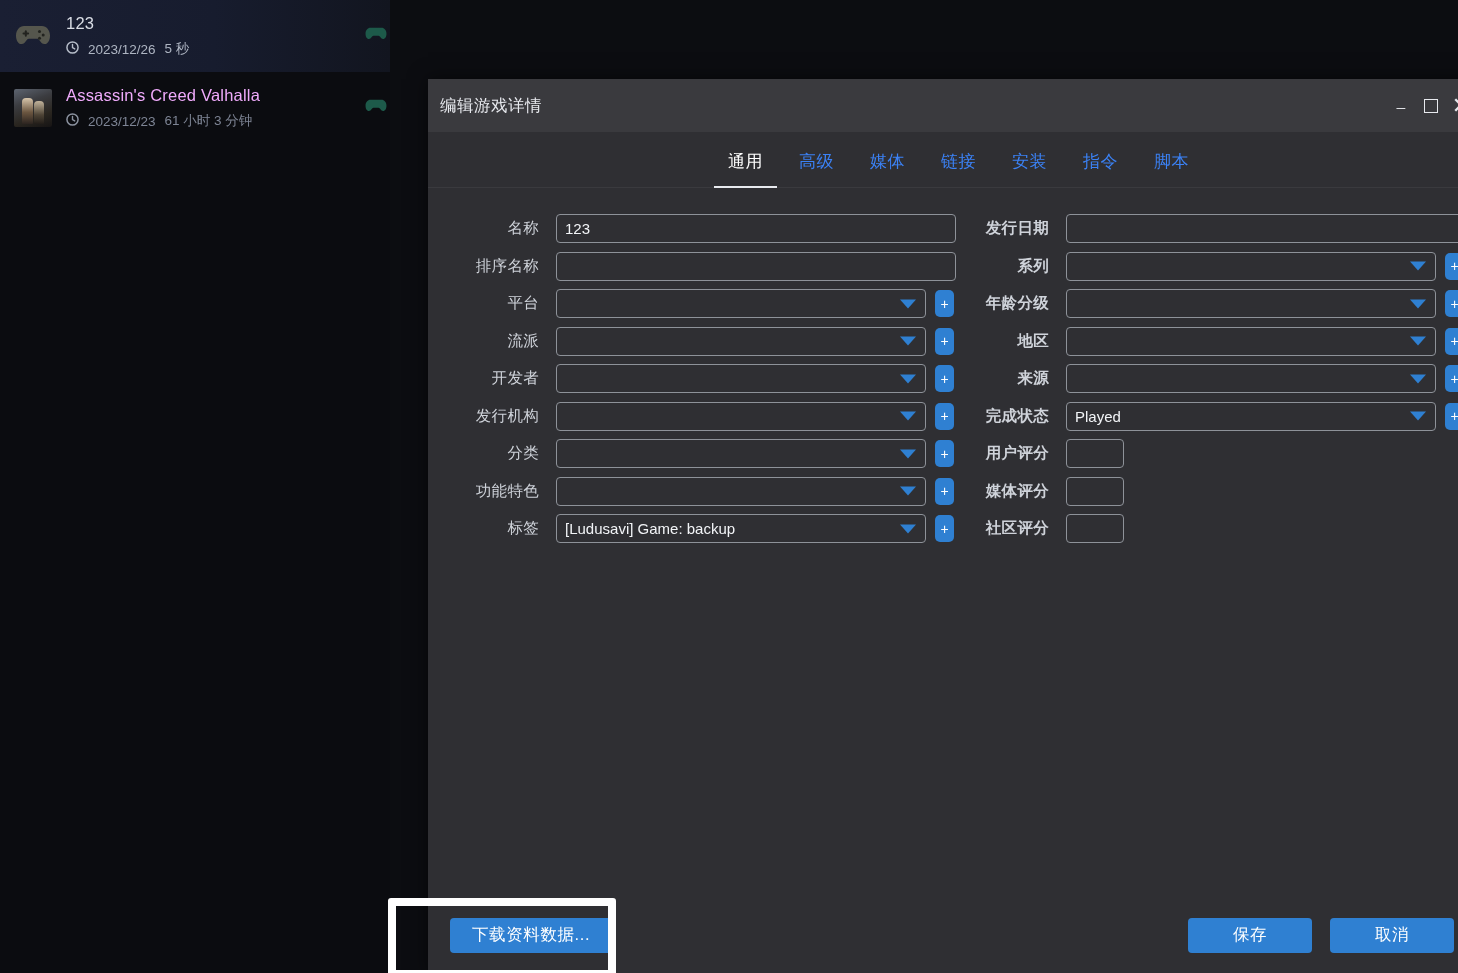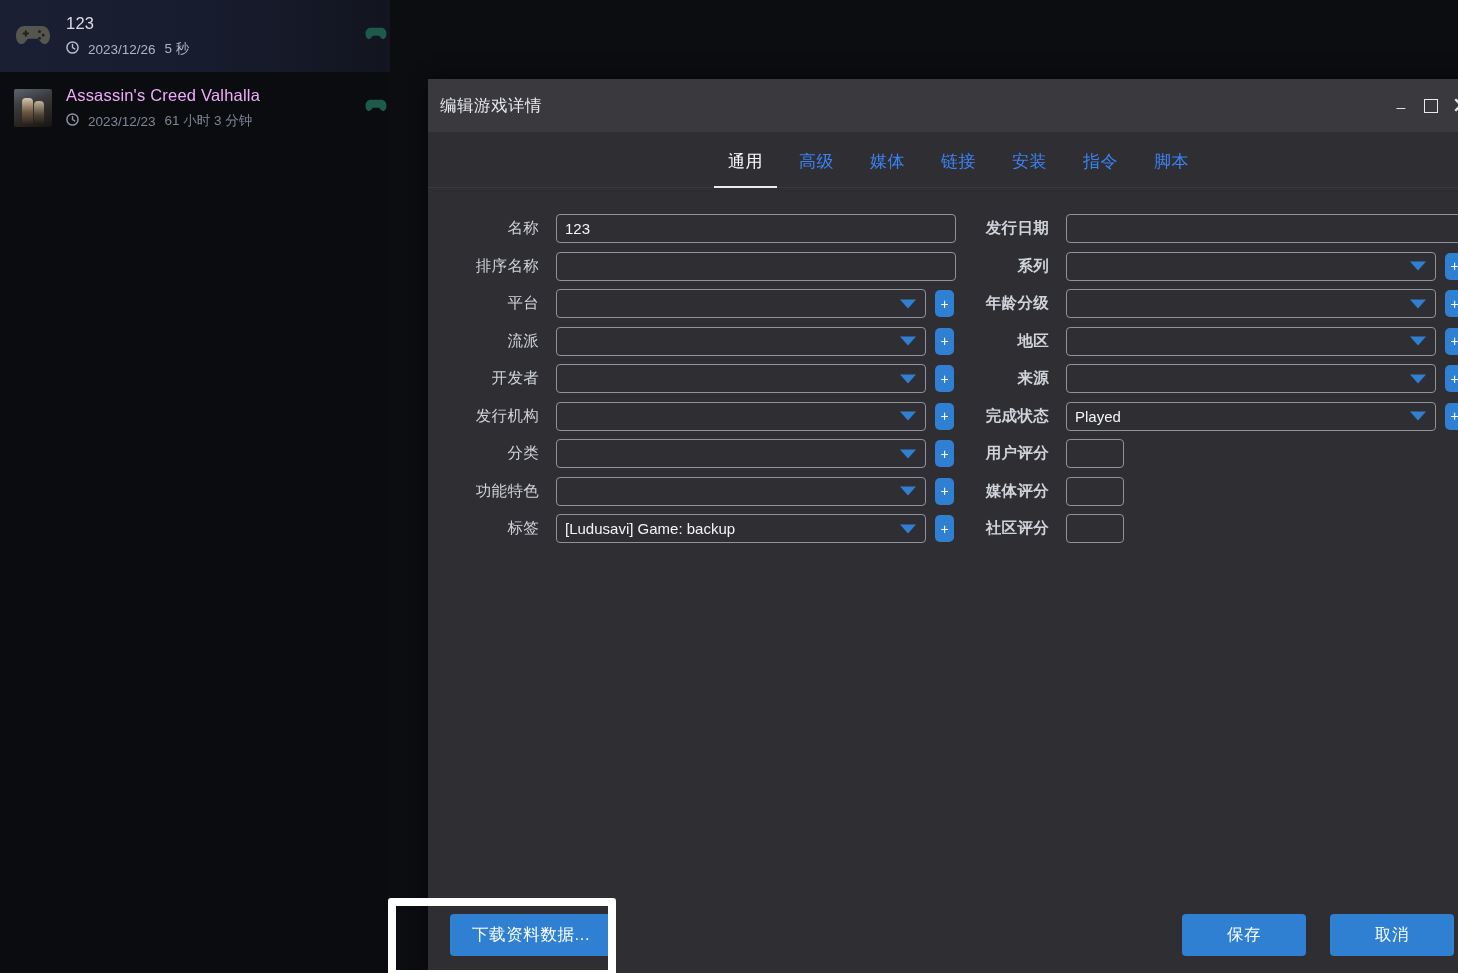--- a/index.html
+++ b/index.html
@@ -229,29 +229,29 @@
     align-items: center;
     padding: 0 24px 0 22px;
   }
   .btn {
     background: #2f80d2;
     color: #ffffff;
     border: none;
     border-radius: 4px;
     font-size: 16.5px;
     font-family: "Liberation Sans", sans-serif;
-    height: 42px;
+    height: 35px;
     padding: 0 22px;
     cursor: default;
     letter-spacing: .6px;
   }
   .btn.wide { min-width: 160px; }
   .btn.act { width: 124px; }
   .footer-spacer { flex: 1; }
-  .footer-right { display: flex; gap: 24px; }
+  .footer-right { display: flex; gap: 18px; }
 
   
   .focus-frame {
     position: absolute;
     left: 388px; top: 898px;
     width: 228px; height: 80px;
     border: 8px solid #ffffff;
     border-radius: 3px;
     pointer-events: none;
     z-index: 50;

